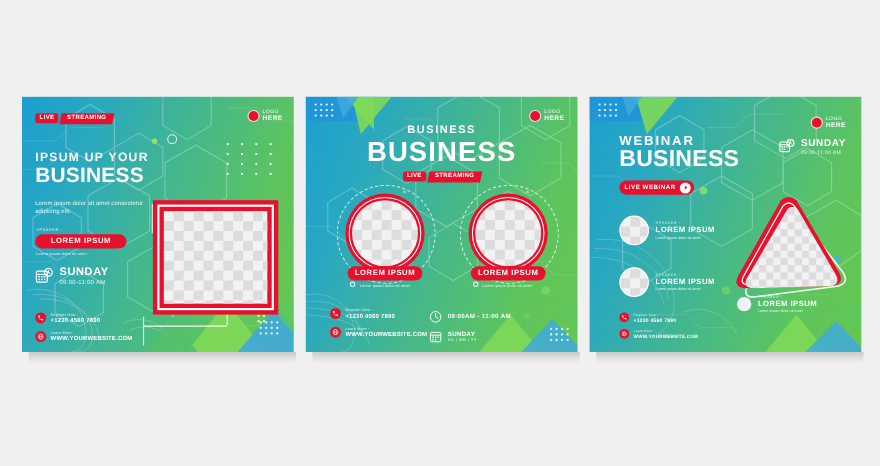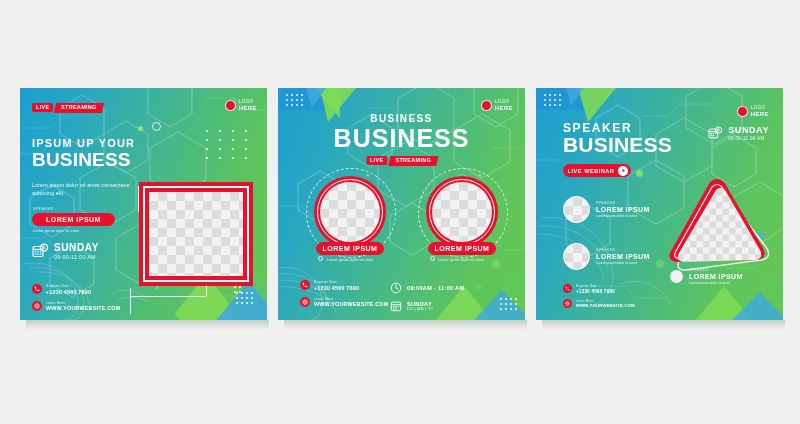--- a/index.html
+++ b/index.html
@@ -549,21 +549,21 @@
     </div>
 
     <div class="logo" style="right:14px;top:18px;">
       <div class="mark"></div>
       <div class="txt">
         <div class="l1">LOGO</div>
         <div class="l2">HERE</div>
       </div>
     </div>
 
-    <div class="kicker" style="position:absolute;left:27px;top:33px;font-size:12px;letter-spacing:1.6px;">SPEAKER</div>
+    <div class="kicker" style="position:absolute;left:27px;top:33px;font-size:12px;letter-spacing:1.6px;">WEBINAR</div>
     <div class="headline" style="position:absolute;left:27px;top:46px;font-size:21px;">BUSINESS</div>
 
     <div class="pill" style="position:absolute;left:27px;top:76px;width:56px;height:13px;padding-right:12px;font-size:5.6px;">
       <span>LIVE WEBINAR</span>
       <span style="position:absolute;right:3px;top:1.5px;width:10px;height:10px;border-radius:50%;background:#fff;display:flex;align-items:center;justify-content:center;">
         <svg width="5" height="5" viewBox="0 0 10 10">
             <polygon points="3,1.6 8,5 3,8.4" fill="#e8112d"></polygon>
           </svg>
       </span>
     </div>

